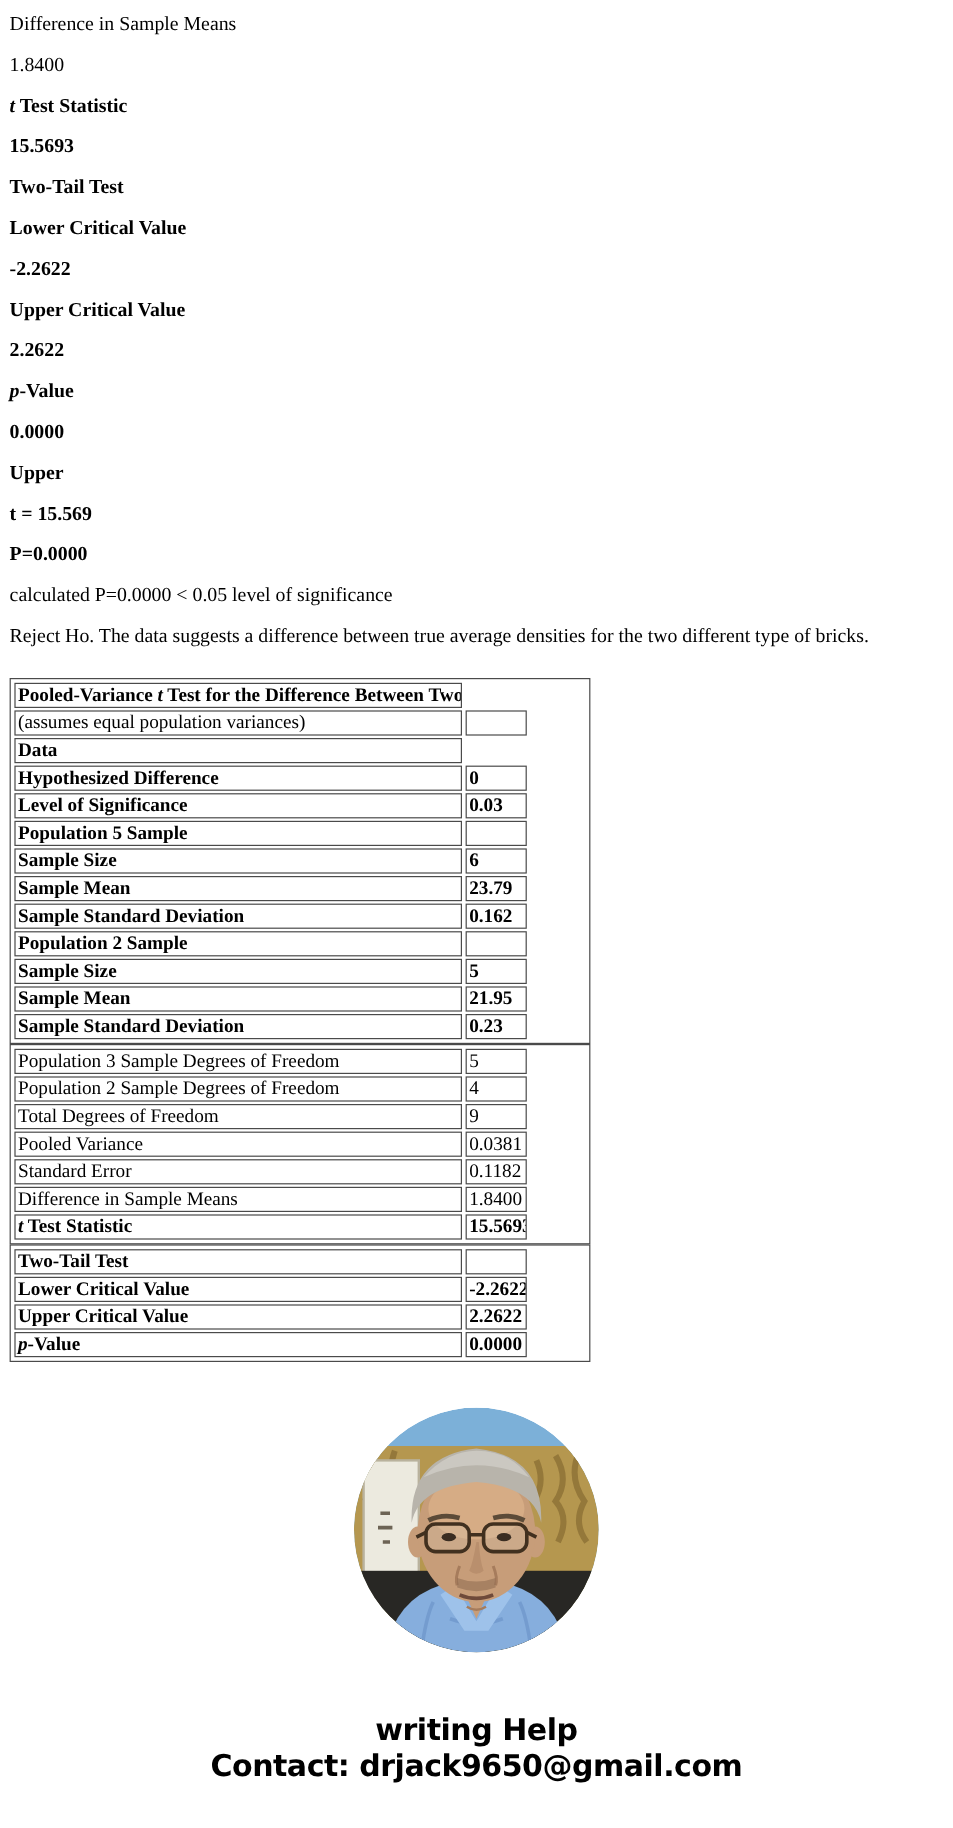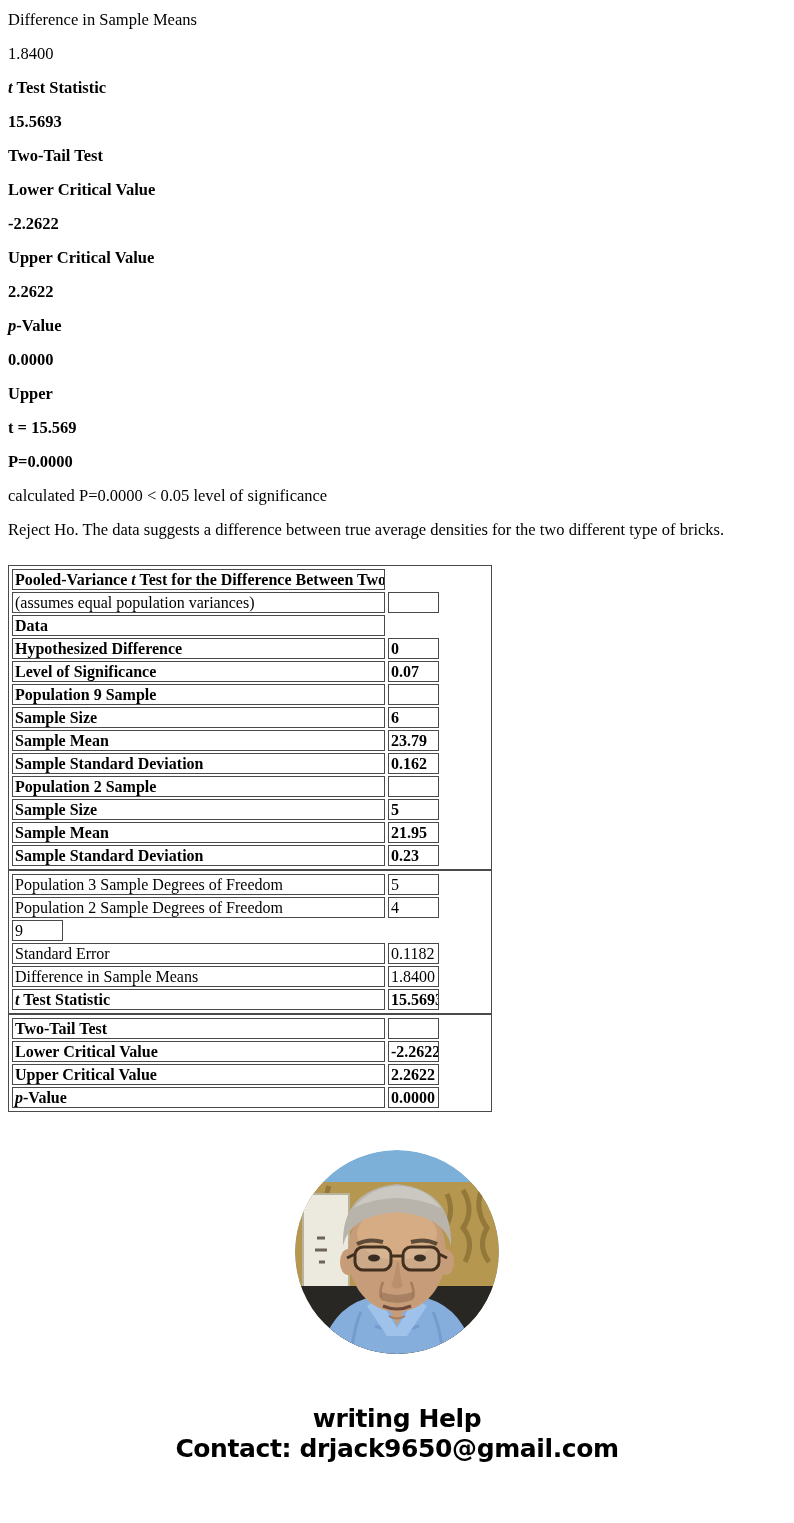--- a/index.html
+++ b/index.html
@@ -68,24 +68,24 @@
         <div class="tr">
           <div class="td label b">Data</div>
           <div class="td value b hollow"></div>
         </div>
         <div class="tr">
           <div class="td label b">Hypothesized Difference</div>
           <div class="td value b">0</div>
         </div>
         <div class="tr">
           <div class="td label b">Level of Significance</div>
-          <div class="td value b">0.07</div>
-        </div>
-        <div class="tr">
-          <div class="td label b">Population 9 Sample</div>
+          <div class="td value b">0.03</div>
+        </div>
+        <div class="tr">
+          <div class="td label b">Population 5 Sample</div>
           <div class="td value b"></div>
         </div>
         <div class="tr">
           <div class="td label b">Sample Size</div>
           <div class="td value b">6</div>
         </div>
         <div class="tr">
           <div class="td label b">Sample Mean</div>
           <div class="td value b">23.79</div>
         </div>
@@ -113,21 +113,26 @@
       <div class="tbl">
         <div class="tr">
           <div class="td label">Population 3 Sample Degrees of Freedom</div>
           <div class="td value">5</div>
         </div>
         <div class="tr">
           <div class="td label">Population 2 Sample Degrees of Freedom</div>
           <div class="td value">4</div>
         </div>
         <div class="tr">
+          <div class="td label">Total Degrees of Freedom</div>
           <div class="td value">9</div>
+        </div>
+        <div class="tr">
+          <div class="td label">Pooled Variance</div>
+          <div class="td value">0.0381</div>
         </div>
         <div class="tr">
           <div class="td label">Standard Error</div>
           <div class="td value">0.1182</div>
         </div>
         <div class="tr">
           <div class="td label">Difference in Sample Means</div>
           <div class="td value">1.8400</div>
         </div>
         <div class="tr">

